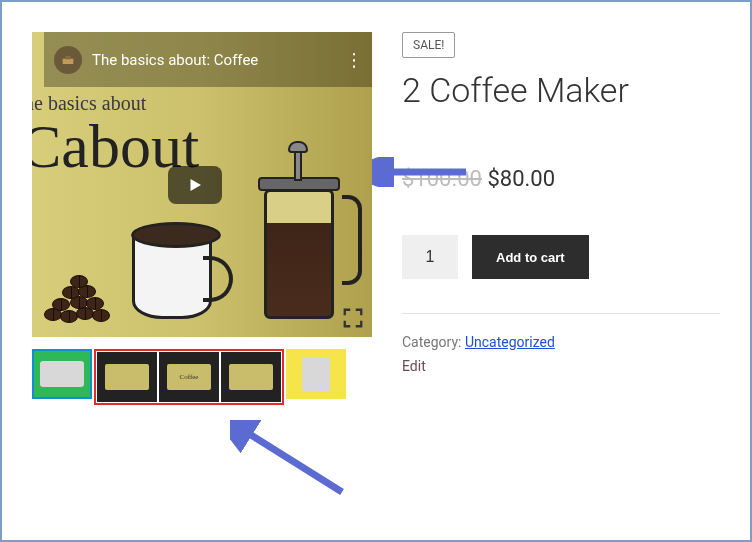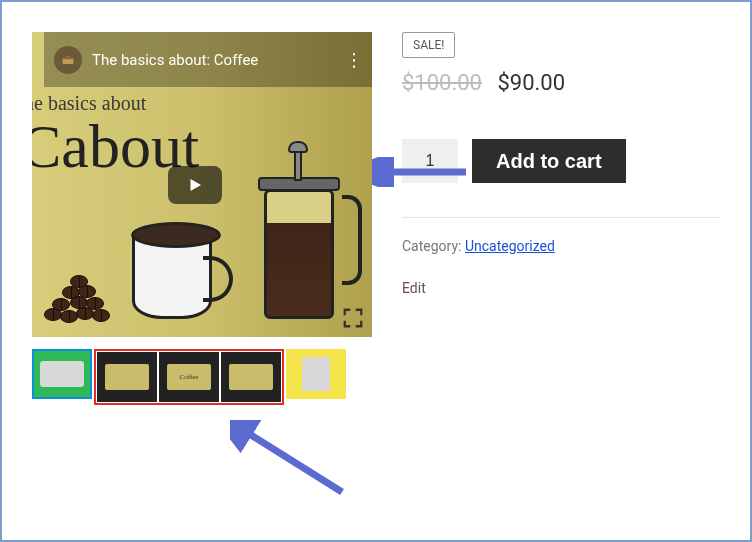--- a/index.html
+++ b/index.html
@@ -211,57 +211,56 @@
     margin-bottom: 56px;
   }
   .price-row {
     font-size: 22px;
     color: #333;
     margin-bottom: 44px;
   }
   .price-old {
     color: #bcbcbc;
     text-decoration: line-through;
-    margin-right: 10px;
   }
   .cart-row {
     display: flex;
     gap: 14px;
     margin-bottom: 34px;
   }
   .qty-input {
     width: 56px; height: 44px;
     border: none;
     background: #efefef;
     text-align: center;
     font-size: 16px;
     color: #333;
   }
   .add-cart {
     background: #2d2d2d;
     color: #fff;
     border: none;
     padding: 0 24px;
     height: 44px;
-    font-size: 20px;
+    font-size: 13px;
     font-weight: 600;
     cursor: pointer;
   }
   .divider {
     border-top: 1px solid #e3e3e3;
     margin-bottom: 20px;
   }
   .meta-row {
     font-size: 14px;
     color: #777;
   }
   .meta-row a { color: #1d4ed8; text-decoration: underline; cursor:pointer; }
   .edit-link {
     display: block;
-    margin-top: 26px;
+    margin-top: 8px;
     font-size: 14px;
     color: #6a4a55;
     cursor:pointer;
   }
 
   
   .arrow {
     position: absolute;
     pointer-events: none;
   }
@@ -335,23 +334,24 @@
         </div>
     </div>
     <div class="thumb t5">
         <div class="thumb-inner"></div>
       </div>
   </div>
 </div>
 
 <div class="right-col">
   <span class="sale-badge">SALE!</span>
+  <h1 class="product-title">2 Coffee Maker</h1>
   <div class="price-row">
     <span class="price-old">$100.00</span>
-    <span>$90.00</span>
+    <span>$80.00</span>
   </div>
   <div class="cart-row">
     <input class="qty-input" type="text" value="1" style="">
     <button class="add-cart">Add to cart</button>
   </div>
   <div class="divider"></div>
   <div class="meta-row">
     <span>Category: </span><a>Uncategorized</a>
   </div>
   <span class="edit-link">Edit</span>

